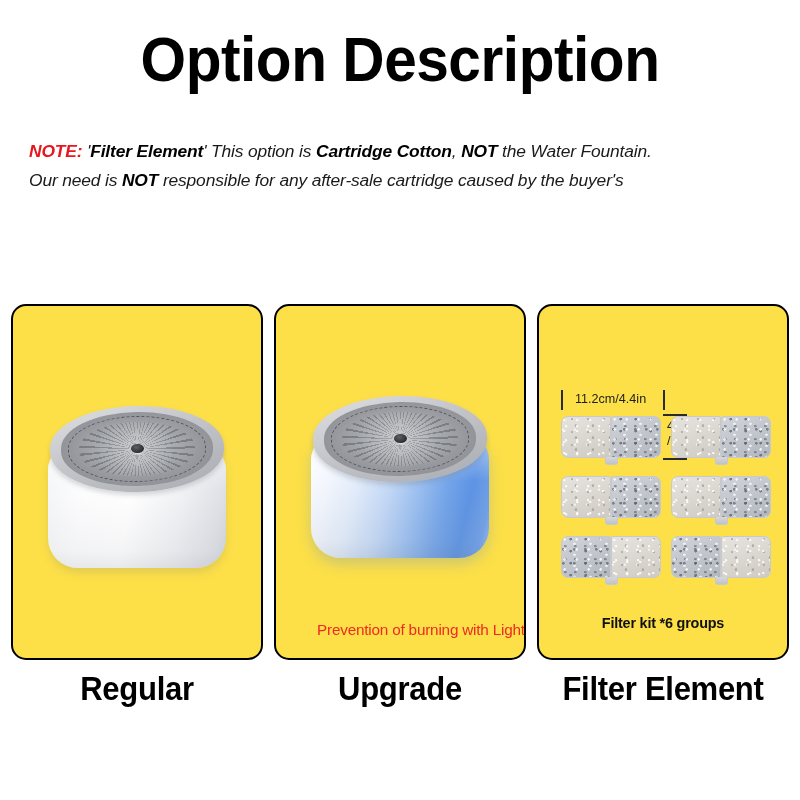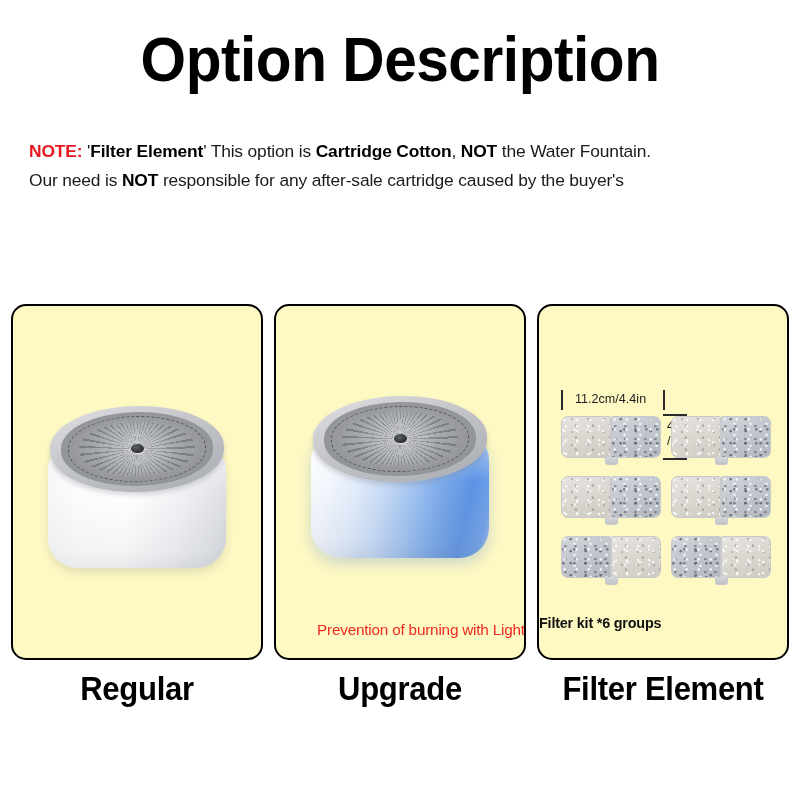--- a/index.html
+++ b/index.html
@@ -36,20 +36,21 @@
   
   .note-block {
     position: absolute;
     top: 137px;
     left: 29px;
     width: 752px;
     font-size: 17.4px;
     line-height: 28.6px;
     color: #1a1a1a;
     letter-spacing: -0.15px;
+    font-style: italic;
   }
   .note-line { white-space: nowrap; }
   .note-red {
     color: #e8161f;
     font-weight: bold;
   }
   .note-bold { font-weight: bold; color: #000; }
 
   
   .panels {
@@ -58,21 +59,21 @@
     left: 11px;
     width: 778px;
     height: 356px;
   }
   .panel {
     position: absolute;
     top: 0;
     height: 356px;
     border: 2.2px solid #000000;
     border-radius: 15px;
-    background: #fef9c3;
+    background: #fde047;
     box-sizing: border-box;
     overflow: hidden;
   }
   .panel-1 { left: 0px;   width: 252px; }
   .panel-2 { left: 263px; width: 252px; }
   .panel-3 { left: 526px; width: 252px; }
 
   
   .fountain {
     position: absolute;
@@ -298,20 +299,21 @@
     line-height: 15px;
     color: #1d1d1d;
     white-space: nowrap;
   }
 
   .filter-kit-label {
     position: absolute;
     left: 0;
     right: 0;
     bottom: 27px;
+    text-align: center;
     font-size: 14.4px;
     font-weight: bold;
     color: #111111;
     letter-spacing: -0.2px;
   }
 
   
   .captions {
     position: absolute;
     top: 670px;

